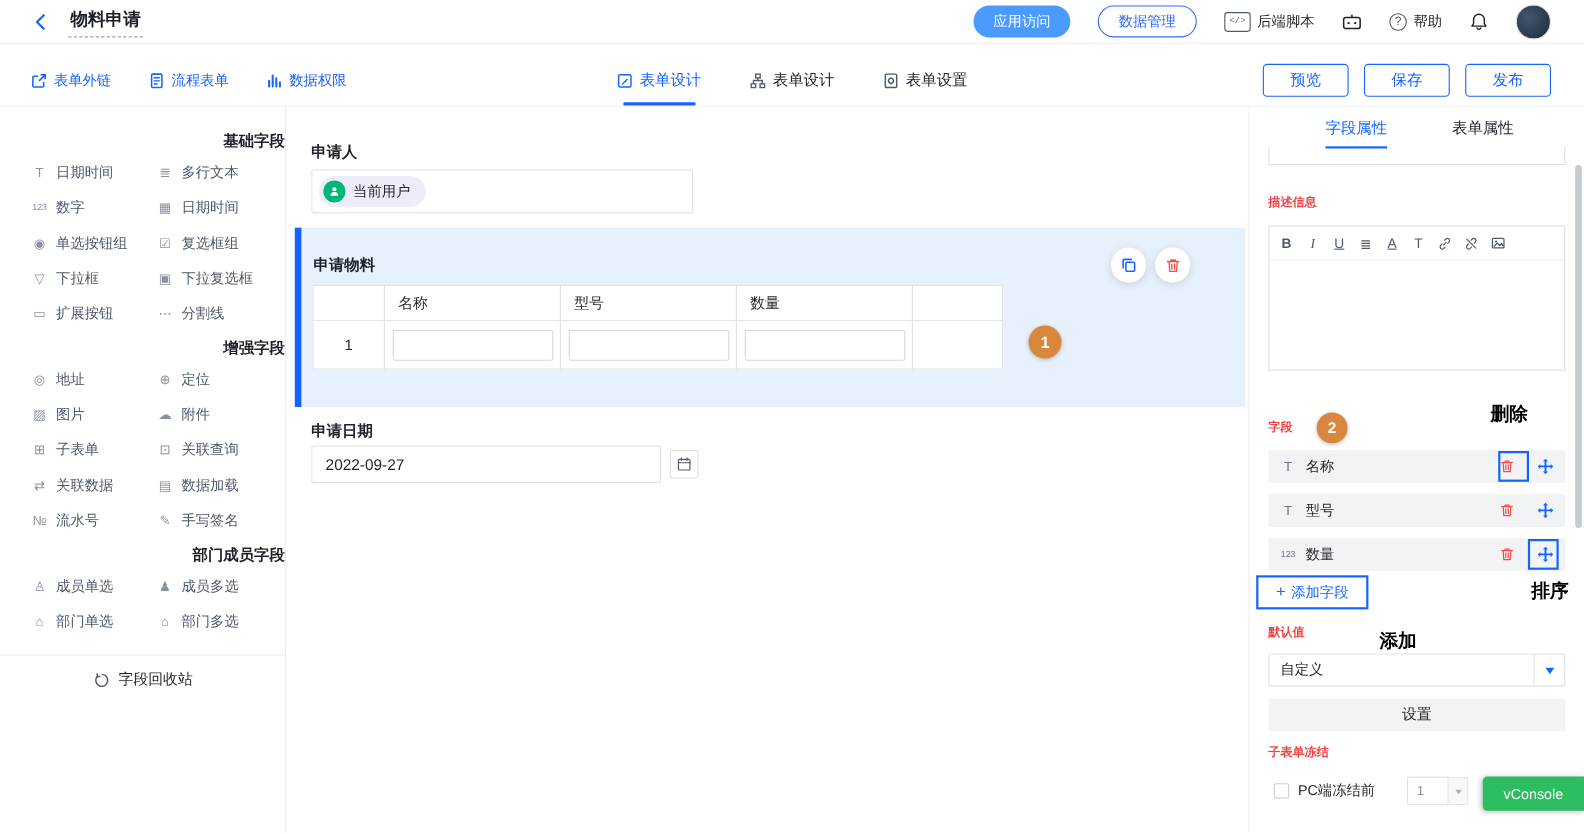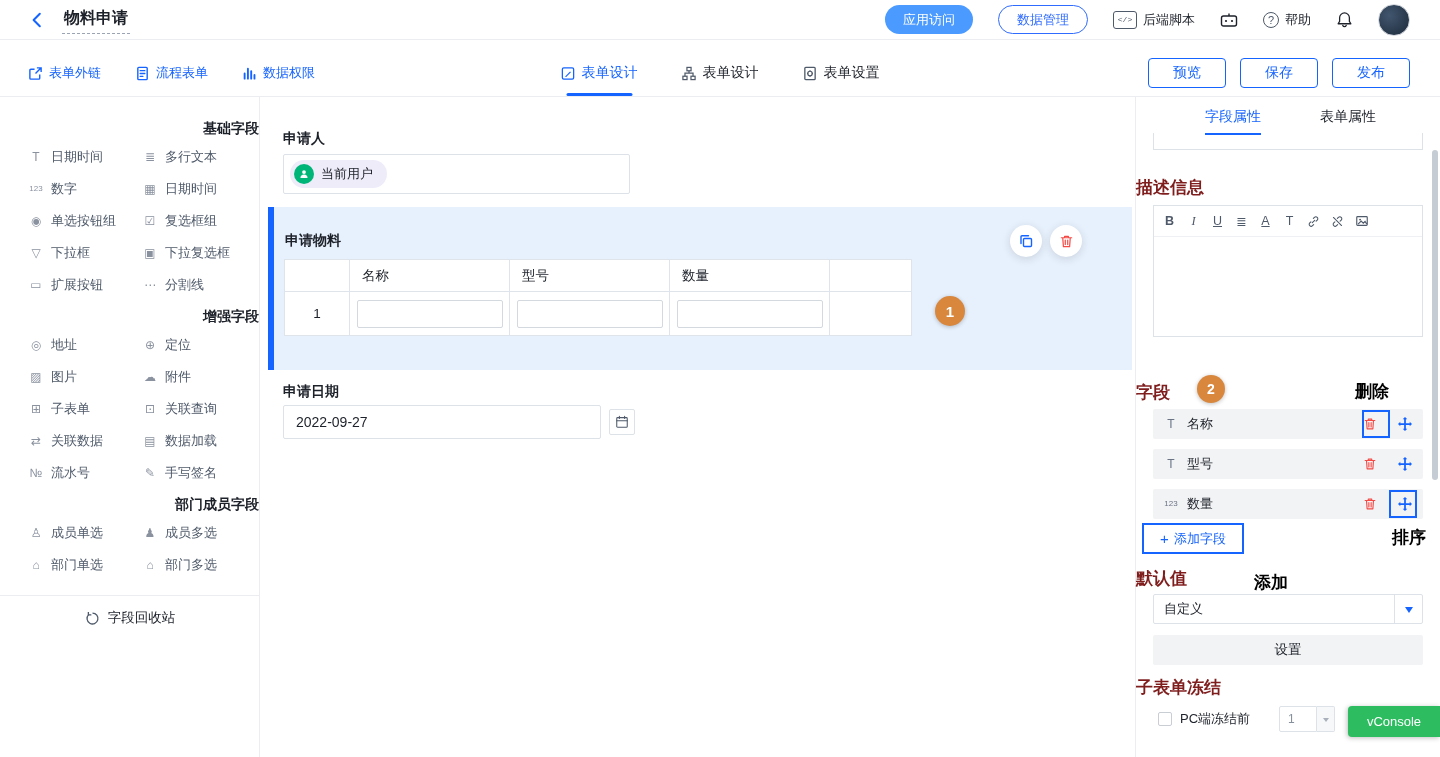--- a/index.html
+++ b/index.html
@@ -86,21 +86,21 @@
   .cal-box{width:26px;height:26px;border:1px solid #dde2e8;border-radius:2px;display:flex;align-items:center;
            justify-content:center;color:#4e5969;box-sizing:border-box;background:#fff;}
 
   
   .panel{position:absolute;top:97px;right:0;width:305px;bottom:0;border-left:1px solid #ebedf0;background:#fff;box-sizing:border-box;}
   .panel-tabs{position:absolute;top:0;left:0;right:0;height:40px;display:flex;padding-left:69px;gap:59px;}
   .panel-tab{height:100%;display:flex;align-items:center;font-size:14px;color:#1d2129;position:relative;}
   .panel-tab.active{color:#1664ff;}
   .panel-tab.active::after{content:"";position:absolute;left:0;right:0;bottom:2px;height:2px;background:#1664ff;}
   .partial-input{position:absolute;left:17px;top:36px;width:270px;height:17px;border:1px solid #dde2e8;border-top:none;box-sizing:border-box;}
-  .p-title{position:absolute;left:0;font-size:17px;font-weight:700;color:#7f1d1d;}
+  .p-title{position:absolute;left:17px;font-size:11px;font-weight:700;color:#ef4444;}
   .editor{position:absolute;left:17px;top:108px;width:270px;height:132px;border:1px solid #dde2e8;box-sizing:border-box;background:#fff;}
   .editor-toolbar{height:30px;border-bottom:1px solid #eef0f3;display:flex;align-items:center;padding:0 9px;gap:11px;color:#4e5969;}
   .et{font-size:12.5px;width:13px;text-align:center;}
   .et-b{font-weight:700;}
   .et-i{font-style:italic;font-family:"Liberation Serif","DejaVu Serif",serif;}
   .et-u,.et-a{text-decoration:underline;}
   .badge-2{left:61px;top:278px;width:28px;height:28px;font-size:14px;}
   .ann-text{position:absolute;font-size:17px;font-weight:800;color:#000;}
   .frow{position:absolute;left:17px;width:270px;height:30px;background:#f2f3f5;border-radius:2px;
         display:flex;align-items:center;padding:0 10px;box-sizing:border-box;gap:8px;}
@@ -473,21 +473,21 @@
               <circle cx="5.8" cy="6.4" r="1.1" fill="currentColor"></circle>
               <path d="M3.5 11.5L7 8l2.5 2.5 2-2 2 3" fill="none" stroke="currentColor" stroke-width="1.3"></path>
             </svg>
         </span>
       </div>
       <div data-interactable="true" style="height:100px;"></div>
     </div>
 
     <div class="p-title" style="top:284px;" data-interactable="false">字段</div>
     <span class="badge badge-2" data-interactable="false">2</span>
-    <span class="ann-text" style="left:219px;top:283px;font-family:Liberation Mono, monospace;" data-interactable="false">删除</span>
+    <span class="ann-text" style="left:219px;top:268px;font-family:Liberation Mono, monospace;" data-interactable="false">删除</span>
 
     <div class="frow" style="top:312px;" data-interactable="true">
       <span class="fico" data-interactable="false">T</span>
       <span class="flabel" data-interactable="false">名称</span>
       <span class="ficon-btn ficon-del" data-interactable="true">
         <svg viewBox="0 0 16 16" width="14" height="14">
             <path d="M2.5 4h11M6 4V2.5h4V4M4 4l.7 9.5h6.6L12 4M6.7 6.5v4.8M9.3 6.5v4.8" fill="none" stroke="currentColor" stroke-width="1.3" stroke-linecap="round" stroke-linejoin="round"></path>
           </svg>
       </span>
       <span class="ficon-btn ficon-move" data-interactable="true">

